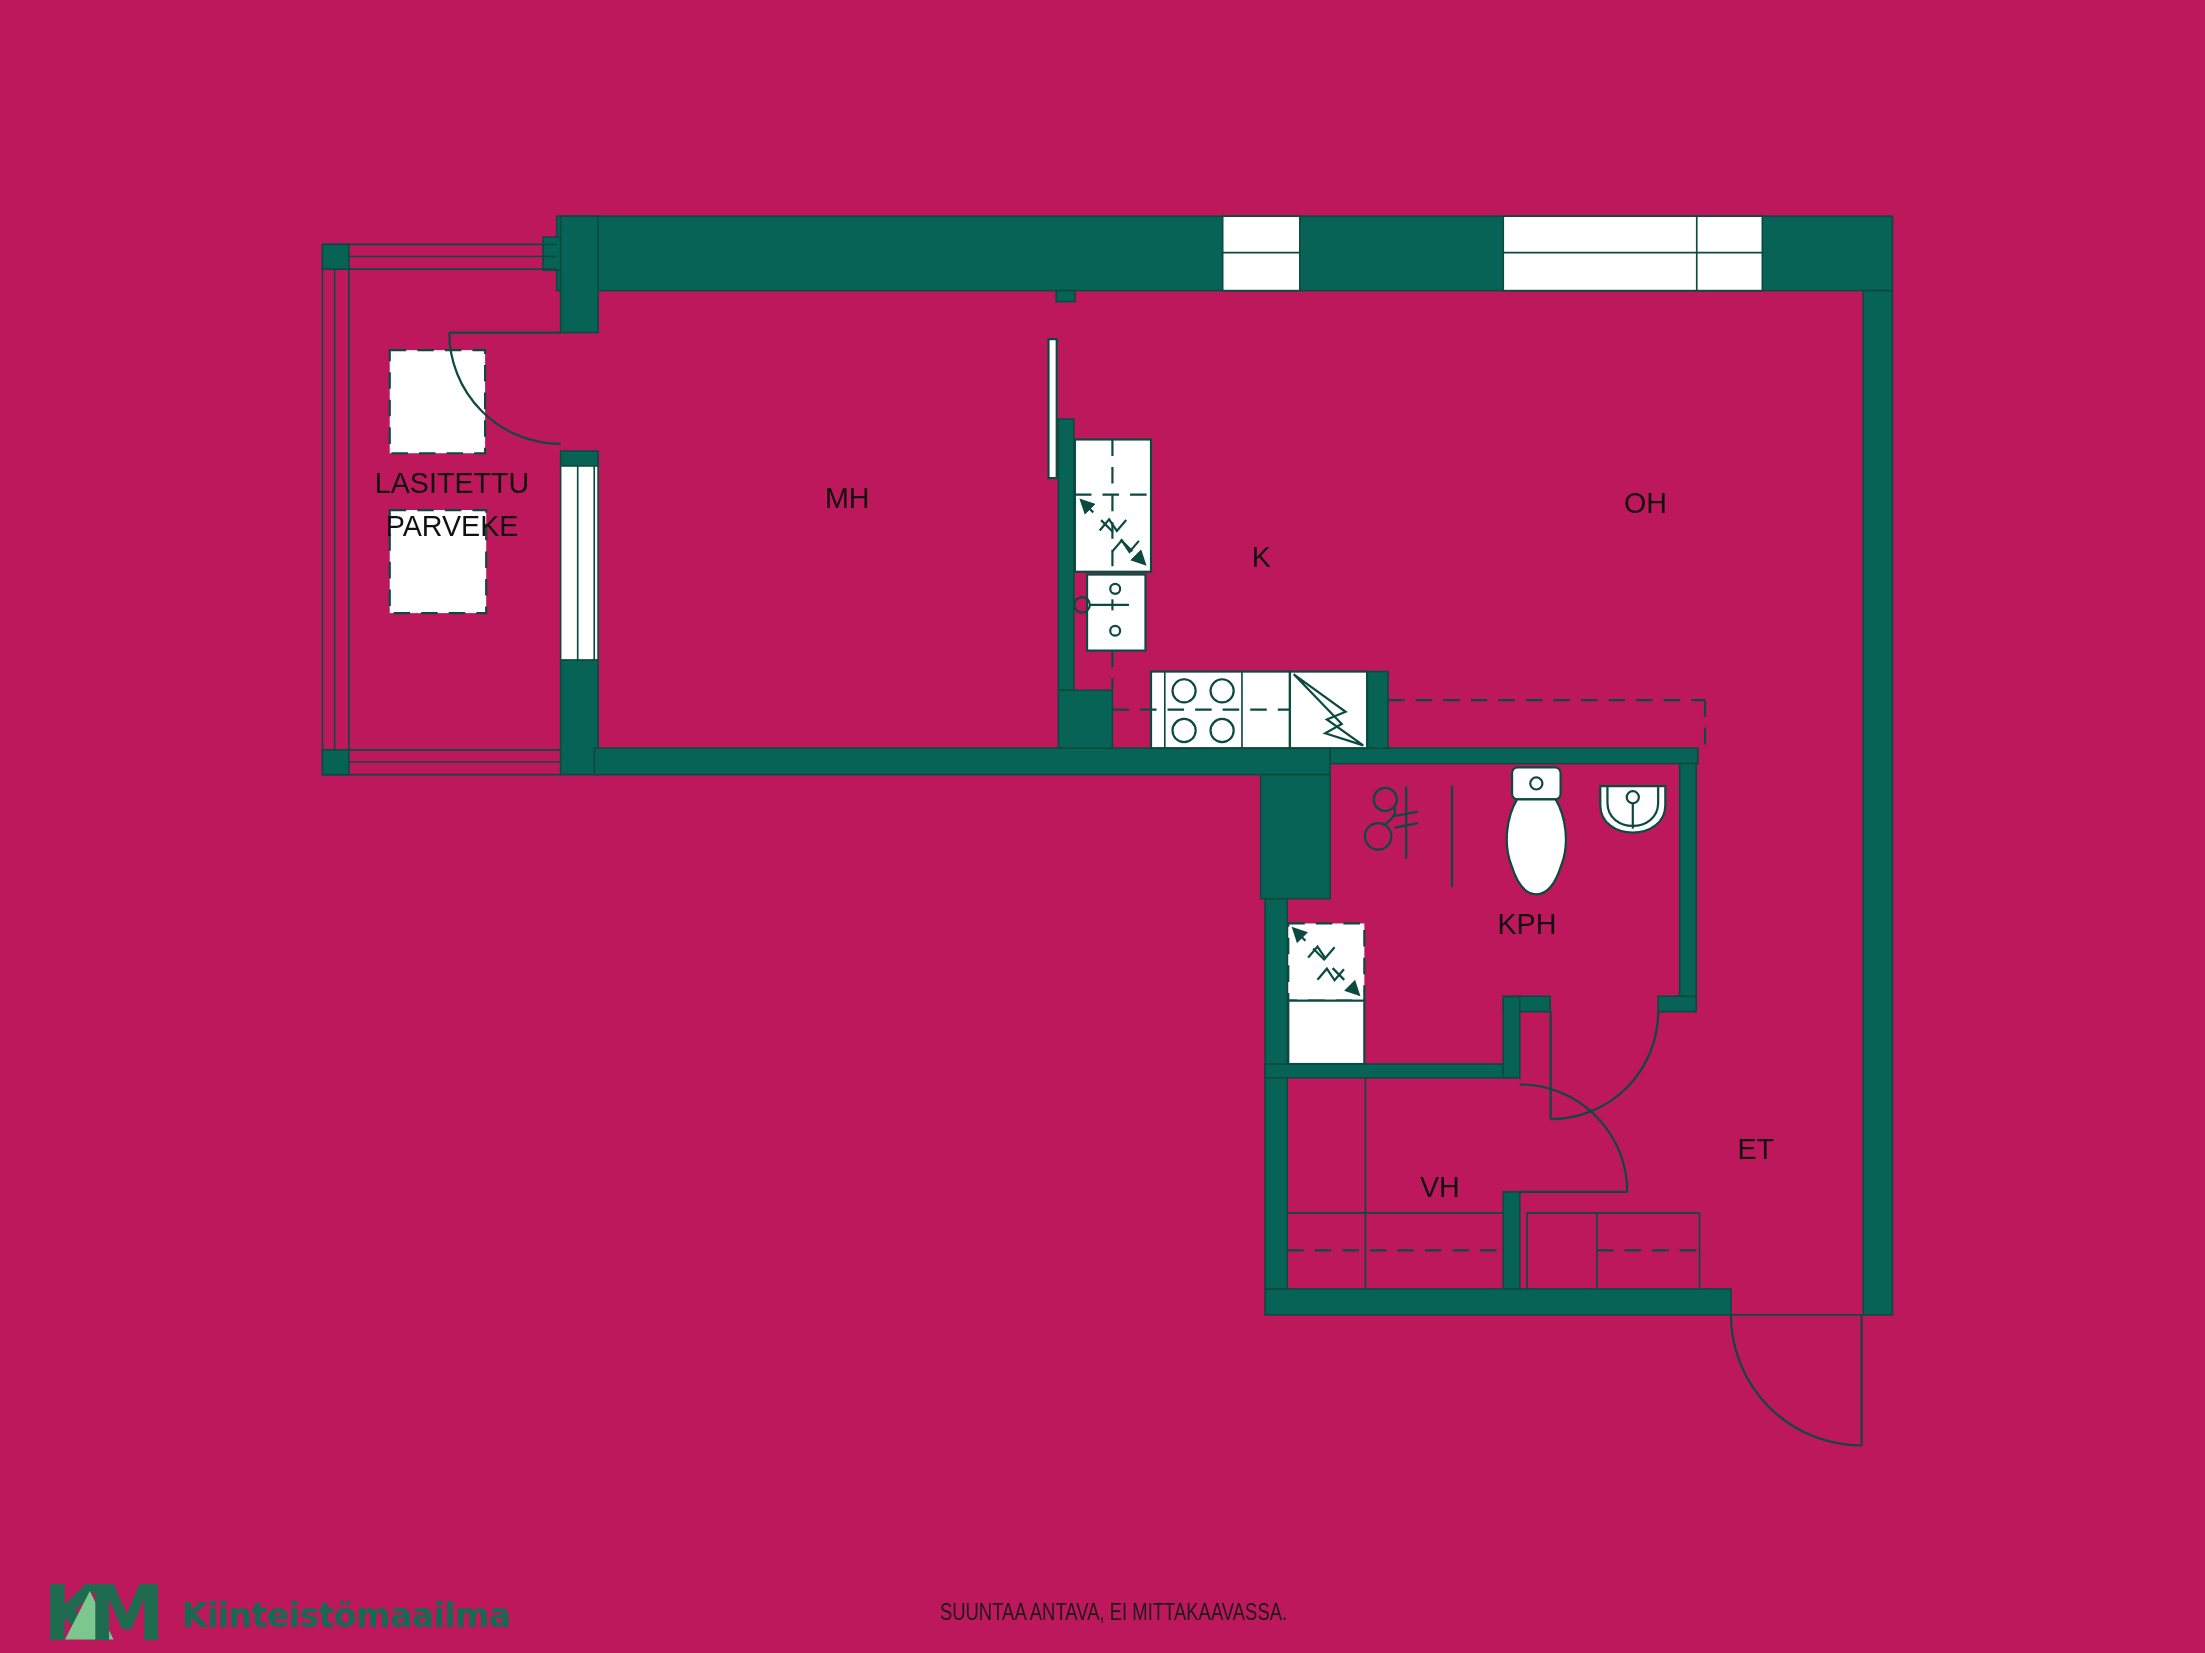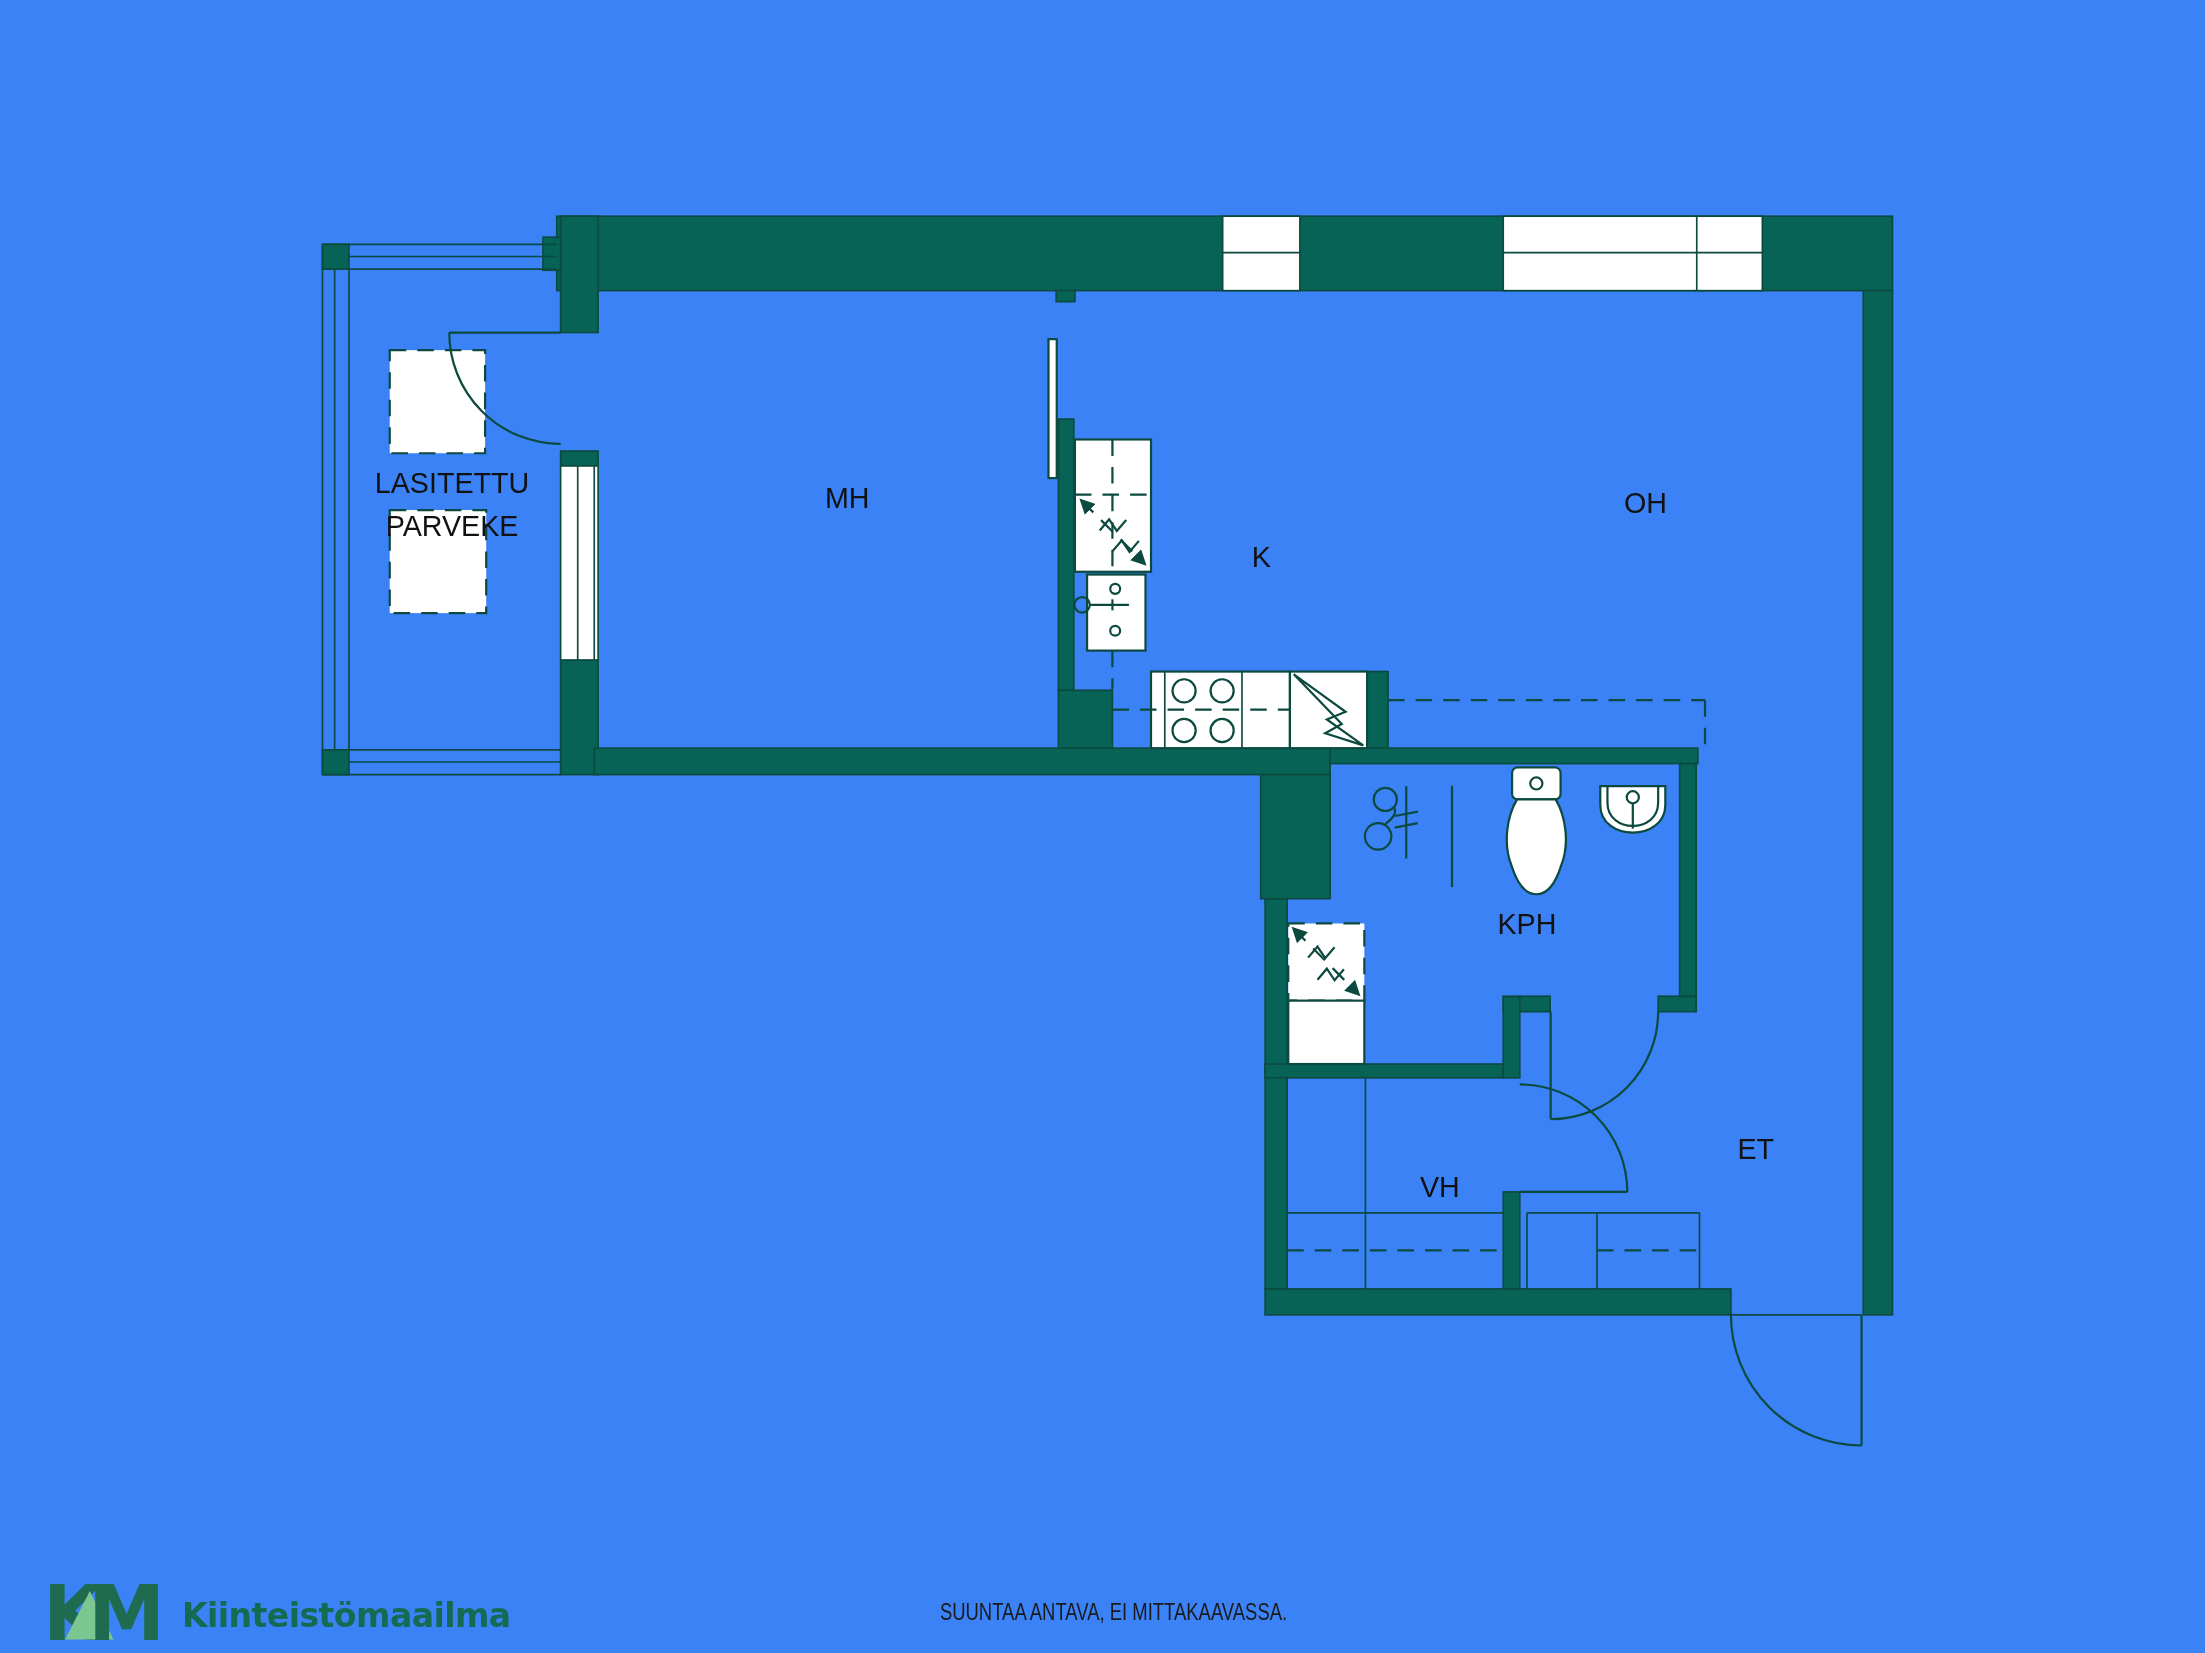--- a/index.html
+++ b/index.html
@@ -1,20 +1,20 @@
 <!DOCTYPE html>
 <html style="--wall: #066356; --line: #0c4a40; --label: #111111; --logo_dark: #1e6b50; --logo_light: #7cc68f; --logo_text: #156a52; --footer_text: #1a1a1a;font-size:8.8px"><head>
 <meta charset="utf-8">
 <style>
   :root{
     --wall:#066356; --line:#0c4a40; --label:#111111;
     --logo_dark:#1e6b50; --logo_light:#7cc68f; --logo_text:#156a52; --footer_text:#1a1a1a;
   }
   html,body{margin:0;padding:0;background:#ffffff;}
-  .page{width:2205px;height:1654px;position:relative;background:#3b82f6;font-family:"Liberation Sans",sans-serif;}
+  .page{width:2205px;height:1654px;position:relative;background:#be185d;font-family:"Liberation Sans",sans-serif;}
   svg{display:block;}
   .wall{fill:var(--wall);stroke:var(--line);stroke-width:3;}
   .win{fill:#ffffff;stroke:var(--line);stroke-width:3;}
   .ln{stroke:var(--line);stroke-width:3;fill:none;}
   .ln4{stroke:var(--line);stroke-width:4;fill:none;}
   .fix{fill:#ffffff;stroke:var(--line);stroke-width:4;}
   .fixn{fill:none;stroke:var(--line);stroke-width:4;}
   .dash{stroke:var(--line);stroke-width:4;fill:none;stroke-dasharray:30 20;}
   .dashf{stroke:var(--line);stroke-width:4;fill:#ffffff;stroke-dasharray:30 20;}
   .arc{stroke:var(--line);stroke-width:4;fill:none;}

